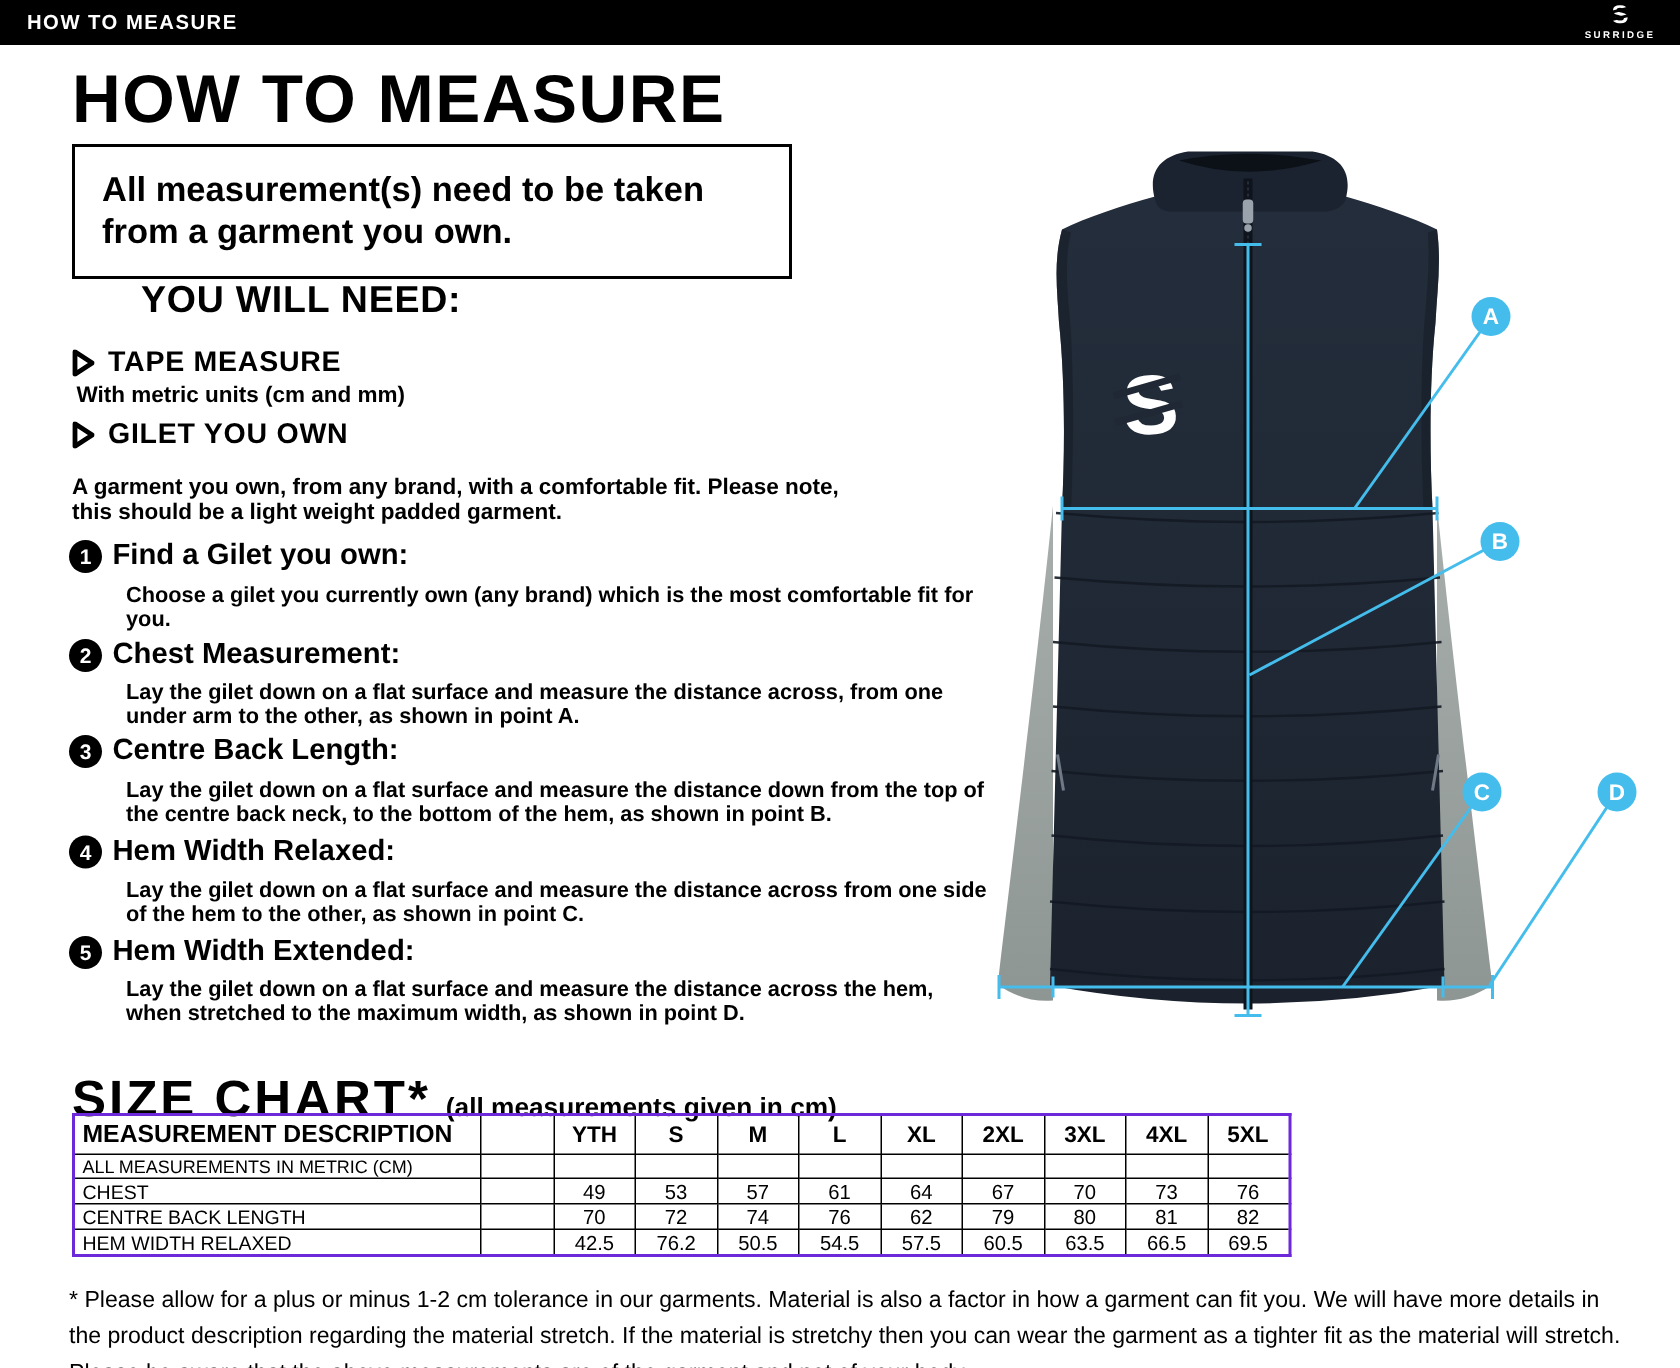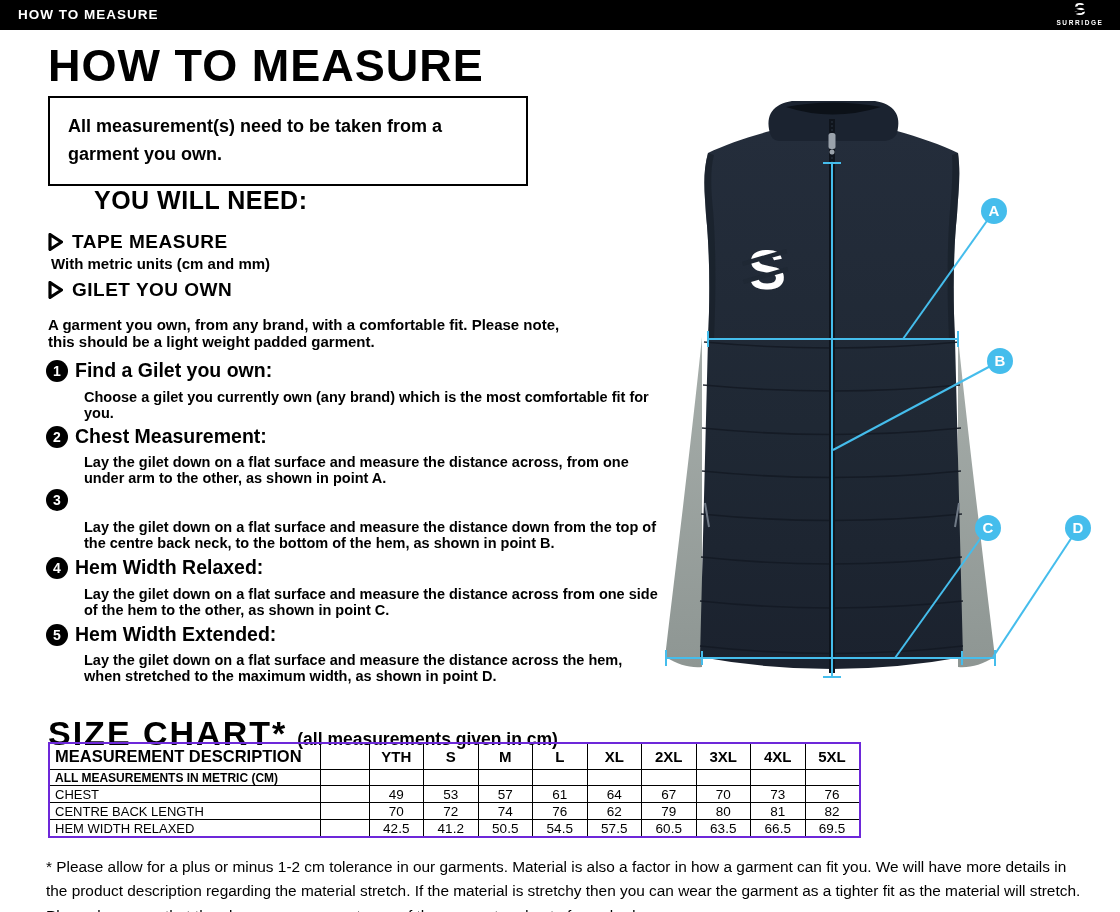--- a/index.html
+++ b/index.html
@@ -13,21 +13,21 @@
     font-size:13.5px;font-weight:700;letter-spacing:1px;}
   .brand{position:absolute;right:10px;top:1px;width:60px;text-align:center;color:#fff;}
   .brand-s{position:relative;display:inline-block;width:20px;height:17px;}
   .brand-s .sglyph{font-size:17px;font-weight:700;line-height:17px;color:#fff;display:block;}
   .brand-s i{position:absolute;left:1px;width:16px;height:2px;background:#000;transform:rotate(-14deg);}
   .brand-name{display:block;font-size:6.5px;font-weight:700;letter-spacing:1.6px;margin-top:0px;}
 
   
   .h1{left:48px;top:40px;font-size:45px;font-weight:700;letter-spacing:1px;white-space:nowrap;}
   .notice{left:48px;top:96px;width:442px;border:2.5px solid #000;padding:14px 16px 16px 18px;
-    font-size:18px;font-weight:700;line-height:28px;}
+    font-size:23px;font-weight:700;line-height:28px;}
   .ywn{left:48px;top:186px;font-size:25px;font-weight:700;letter-spacing:.5px;margin-left:46px;}
 
   .tri{width:15px;height:18px;}
   .need-title{font-size:19px;font-weight:700;letter-spacing:.5px;}
   .need-desc{font-size:15px;font-weight:700;line-height:16.5px;}
 
   .step-head{display:flex;align-items:center;gap:7px;}
   .step-num{width:22px;height:22px;border-radius:50%;background:#000;color:#fff;
     font-size:14px;font-weight:700;display:flex;align-items:center;justify-content:center;flex:0 0 22px;}
   .step-title{font-size:19.5px;font-weight:700;}
@@ -36,21 +36,21 @@
   .sc-row{left:48px;top:698px;display:flex;align-items:baseline;gap:10px;margin-top:16px;}
   .sc-h{font-size:34px;font-weight:700;letter-spacing:2px;}
   .sc-sub{font-size:17.5px;font-weight:700;text-align:right;}
 
   
   table.sizes{position:absolute;left:48px;top:742px;border-collapse:collapse;table-layout:fixed;
     width:811px;border:2px solid #6d28d9;}
   table.sizes td{border:1px solid #000;padding:0 5px;overflow:hidden;white-space:nowrap;}
   tr.hdr td{height:25px;font-size:15px;font-weight:700;text-align:center;}
   tr.hdr td.desc{font-size:16.5px;text-align:left;}
-  tr.metric td{height:15px;font-size:12px;font-weight:700;text-align:left;}
+  tr.metric td{height:15px;font-size:12px;font-weight:400;text-align:left;}
   tr.data td{height:16px;font-size:13px;font-weight:400;text-align:left;}
   tr.data td.val{font-size:13.5px;text-align:center;}
 
   .footnote{left:46px;top:855px;width:1040px;font-size:15.4px;font-weight:400;line-height:24.4px;}
 
   .gilet{position:absolute;left:640px;top:95px;width:480px;height:650px;}
   svg text.badge-l{font-family:"Liberation Sans",sans-serif;font-weight:700;font-size:15px;fill:#fff;}
 </style>
 </head>
 <body>
@@ -104,20 +104,21 @@
   <div class="step-head">
     <span class="step-num">2</span>
     <span class="step-title">Chest Measurement:</span>
   </div>
 </div>
 <div class="abs step-body" style="left:48px;top:454px;">Lay the gilet down on a flat surface and measure the distance across, from one under arm to the other, as shown in point A.</div>
 
 <div class="abs" style="left:46px;top:489px;">
   <div class="step-head">
     <span class="step-num">3</span>
+    <span class="step-title">Centre Back Length:</span>
   </div>
 </div>
 <div class="abs step-body" style="left:48px;top:519px;">Lay the gilet down on a flat surface and measure the distance down from the top of the centre back  neck, to the bottom of the hem, as shown in point B.</div>
 
 <div class="abs" style="left:46px;top:556px;">
   <div class="step-head">
     <span class="step-num">4</span>
     <span class="step-title">Hem Width Relaxed:</span>
   </div>
 </div>
@@ -200,21 +201,21 @@
     <td class="val">62</td>
     <td class="val">79</td>
     <td class="val">80</td>
     <td class="val">81</td>
     <td class="val">82</td>
   </tr>
   <tr class="data">
     <td>HEM WIDTH RELAXED</td>
         <td></td>
     <td class="val">42.5</td>
-    <td class="val">41.2</td>
+    <td class="val">76.2</td>
     <td class="val">50.5</td>
     <td class="val">54.5</td>
     <td class="val">57.5</td>
     <td class="val">60.5</td>
     <td class="val">63.5</td>
     <td class="val">66.5</td>
     <td class="val">69.5</td>
   </tr>
 </tbody>
   </table>

